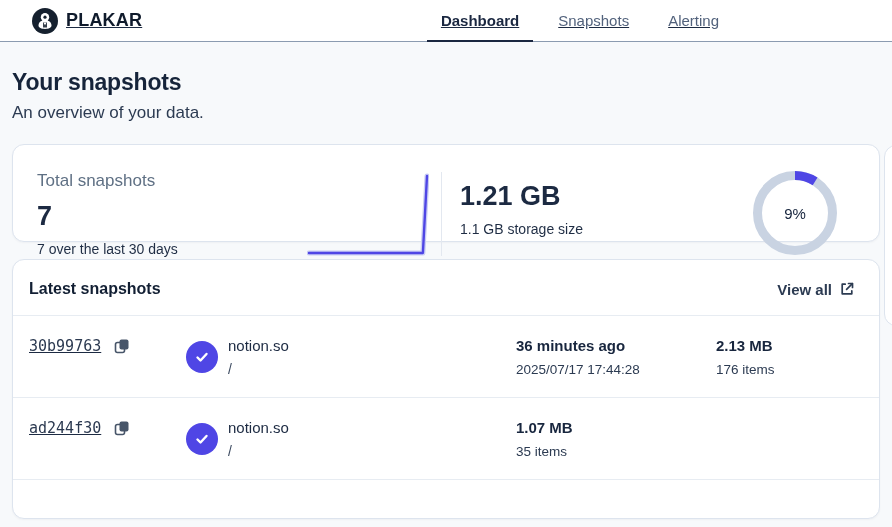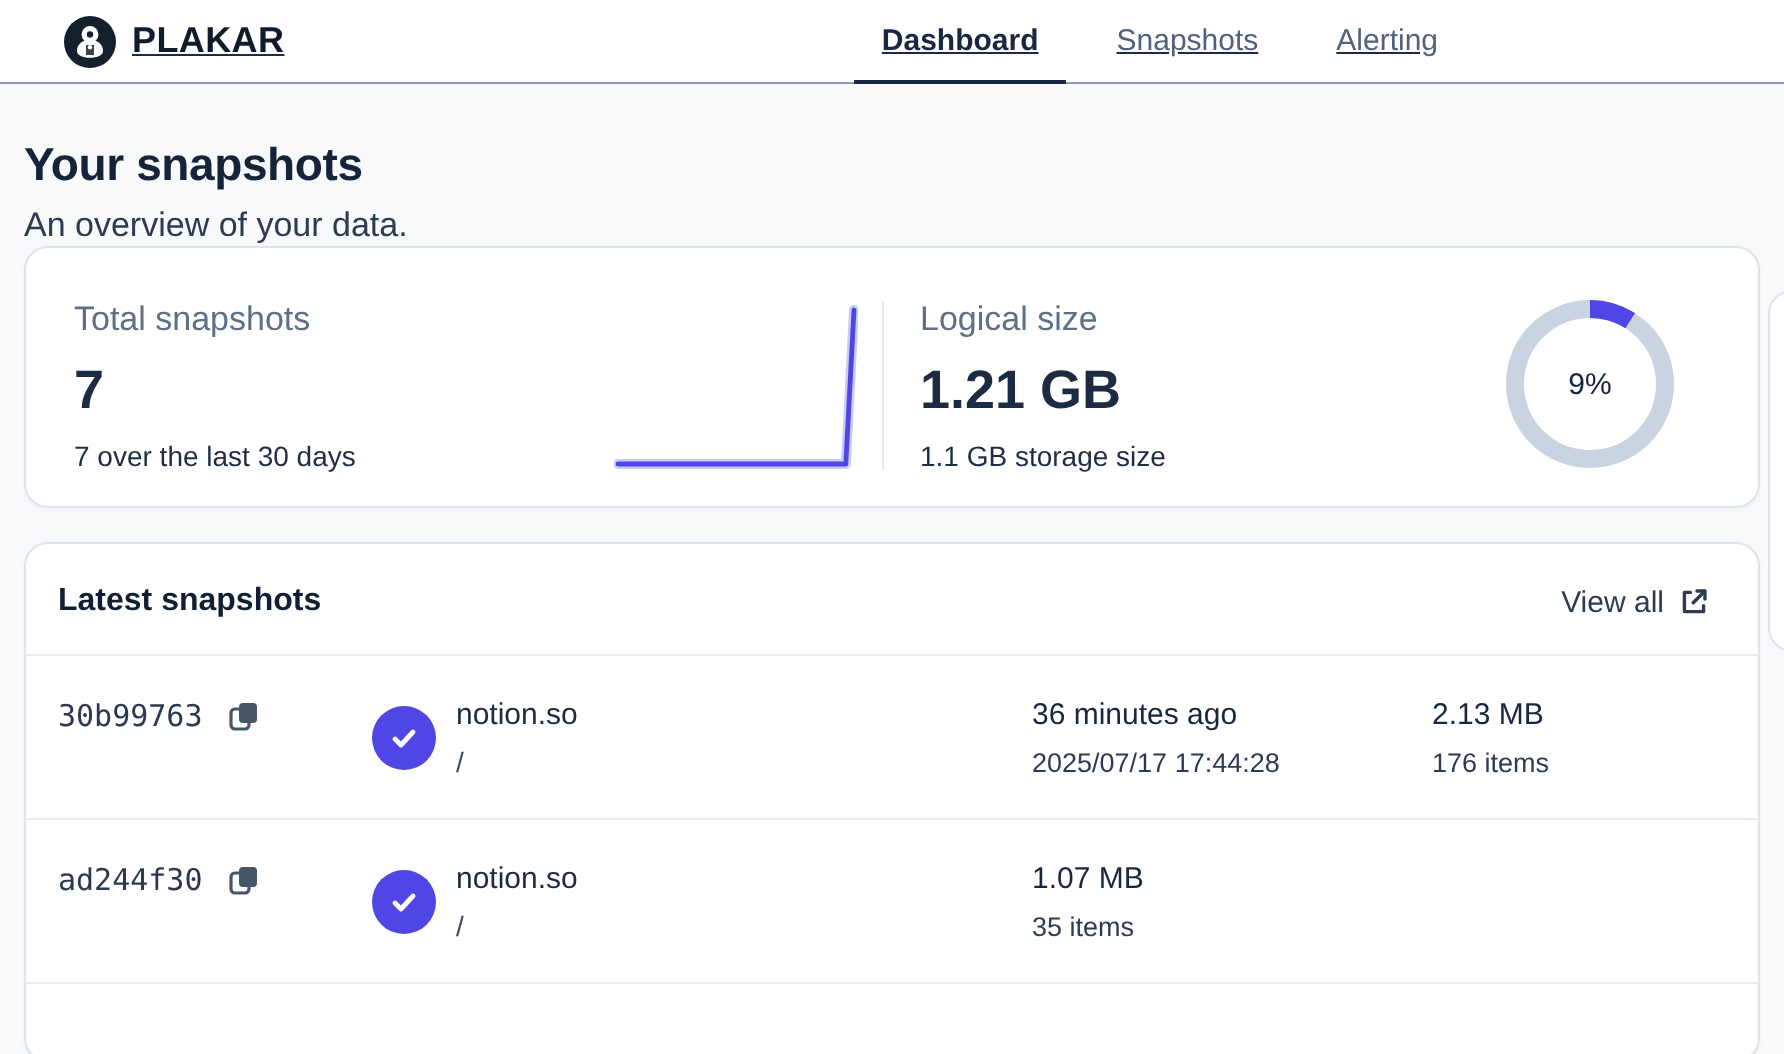--- a/index.html
+++ b/index.html
@@ -32,21 +32,21 @@
   
   .main { padding: 0 12px; }
   .page-title { font-size: 23px; font-weight: 700; color: #16243a; margin-top: 27px; letter-spacing: -.2px; }
   .page-subtitle { font-size: 17px; color: #2c3b52; margin-top: 7px; }
   .card {
     background: #fff; border: 1px solid #dde4ee; border-radius: 12px;
     box-shadow: 0 1px 2px rgba(16,24,40,.04);
   }
   
   .stats-card {
-    height: 131px;
+    margin-top: 21px; height: 98px;
     display: flex; align-items: flex-start;
     padding: 26px 24px 0 24px;
   }
   .stat-block { width: 270px; }
   .stat-block.second { width: 250px; padding-left: 18px; }
   .stat-label { font-size: 17px; color: #5f7084; }
   .stat-value { font-size: 27px; font-weight: 600; color: #1c2a42; margin-top: 10px; }
   .stat-caption { font-size: 14px; color: #1f2d44; margin-top: 9px; }
   .sparkline { width: 122px; height: 84px; margin-top: 1px; flex: none; }
   .vdivider { width: 1px; height: 84px; background: #e3e8f0; margin: 1px 0 0 12px; flex: none; }
@@ -58,38 +58,38 @@
   }
   
   .table-card { margin-top: 17px; min-height: 260px; }
   .card-header {
     display: flex; justify-content: space-between; align-items: center;
     padding: 20px 24px 17px 16px; border-bottom: 1px solid #e7ecf2;
   }
   .card-title { font-size: 16px; font-weight: 700; color: #121f33; }
   .view-all {
     display: flex; align-items: center; gap: 7px;
-    font-size: 15px; font-weight: 400; color: #2c3b52; cursor: pointer; text-decoration: none;
+    font-size: 15px; font-weight: 700; color: #2c3b52; cursor: pointer; text-decoration: none;
   }
   .snap-row {
     display: grid; grid-template-columns: 157px 330px 200px 1fr;
     align-items: center; height: 82px; padding: 0 16px;
     border-bottom: 1px solid #e7ecf2;
   }
-  .cell-id { display: flex; gap: 12px; align-self: flex-start; margin-top: 21px; }
+  .cell-id { display: flex; gap: 12px; align-self: flex-start; margin-top: 21px; text-decoration: underline; }
   .snap-id { font-family: "DejaVu Sans Mono", monospace; font-size: 15px; color: #2b3950; }
   .copy-btn { background: none; border: none; cursor: pointer; display: flex; padding: 0; }
   .cell-name { display: flex; align-items: center; gap: 10px; }
   .avatar {
     width: 32px; height: 32px; border-radius: 50%; background: #4f46e5;
     display: flex; align-items: center; justify-content: center; flex: none;
   }
   .src { font-size: 15px; color: #1c2a42; }
   .path { font-size: 14px; color: #3c4a60; margin-top: 7px; }
-  .ago, .size { font-size: 15px; font-weight: 400; color: #18263e; }
+  .ago, .size { font-size: 15px; font-weight: 700; color: #18263e; }
   .ts, .items { font-size: 13.5px; color: #2c3b52; margin-top: 8px; }
   
   .partial-card {
     position: absolute; left: 884px; top: 145px; width: 40px; height: 181px;
     background: #fff; border: 1px solid #dde4ee; border-radius: 12px;
   }
 </style>
 </head>
 <body>
 
@@ -123,21 +123,20 @@
       <div class="stat-label">Total snapshots</div>
       <div class="stat-value">7</div>
       <div class="stat-caption">7 over the last 30 days</div>
     </div>
     <svg class="sparkline" viewBox="0 0 122 84" preserveAspectRatio="none">
       <polyline fill="none" stroke-width="5" stroke-linejoin="round" stroke-linecap="round" points="2.0,81.0 6.1,81.0 10.1,81.0 14.2,81.0 18.3,81.0 22.3,81.0 26.4,81.0 30.5,81.0 34.6,81.0 38.6,81.0 42.7,81.0 46.8,81.0 50.8,81.0 54.9,81.0 59.0,81.0 63.0,81.0 67.1,81.0 71.2,81.0 75.2,81.0 79.3,81.0 83.4,81.0 87.4,81.0 91.5,81.0 95.6,81.0 99.7,81.0 103.7,81.0 107.8,81.0 111.9,81.0 115.9,81.0 120.0,4.0" stroke="#c9cdf4"></polyline>
       <polyline fill="none" stroke-width="2.4" stroke-linejoin="round" stroke-linecap="round" points="2.0,81.0 6.1,81.0 10.1,81.0 14.2,81.0 18.3,81.0 22.3,81.0 26.4,81.0 30.5,81.0 34.6,81.0 38.6,81.0 42.7,81.0 46.8,81.0 50.8,81.0 54.9,81.0 59.0,81.0 63.0,81.0 67.1,81.0 71.2,81.0 75.2,81.0 79.3,81.0 83.4,81.0 87.4,81.0 91.5,81.0 95.6,81.0 99.7,81.0 103.7,81.0 107.8,81.0 111.9,81.0 115.9,81.0 120.0,4.0" stroke="#4f46e5"></polyline>
     </svg>
     <div class="vdivider"></div>
     <div class="stat-block second">
-      <div class="stat-label">Logical size</div>
       <div class="stat-value">1.21 GB</div>
       <div class="stat-caption">1.1 GB storage size</div>
     </div>
     <div class="donut-wrap">
       <svg viewBox="0 0 88 88">
         <circle cx="44" cy="44" r="37.5" fill="none" stroke-width="9" stroke="#c9d3e2"></circle>
         <circle cx="44" cy="44" r="37.5" fill="none" stroke-width="9" transform="rotate(-90 44 44)" stroke="#4f46e5" stroke-dasharray="21.21 235.62"></circle>
       </svg>
       <span class="donut-label">9%</span>
     </div>

